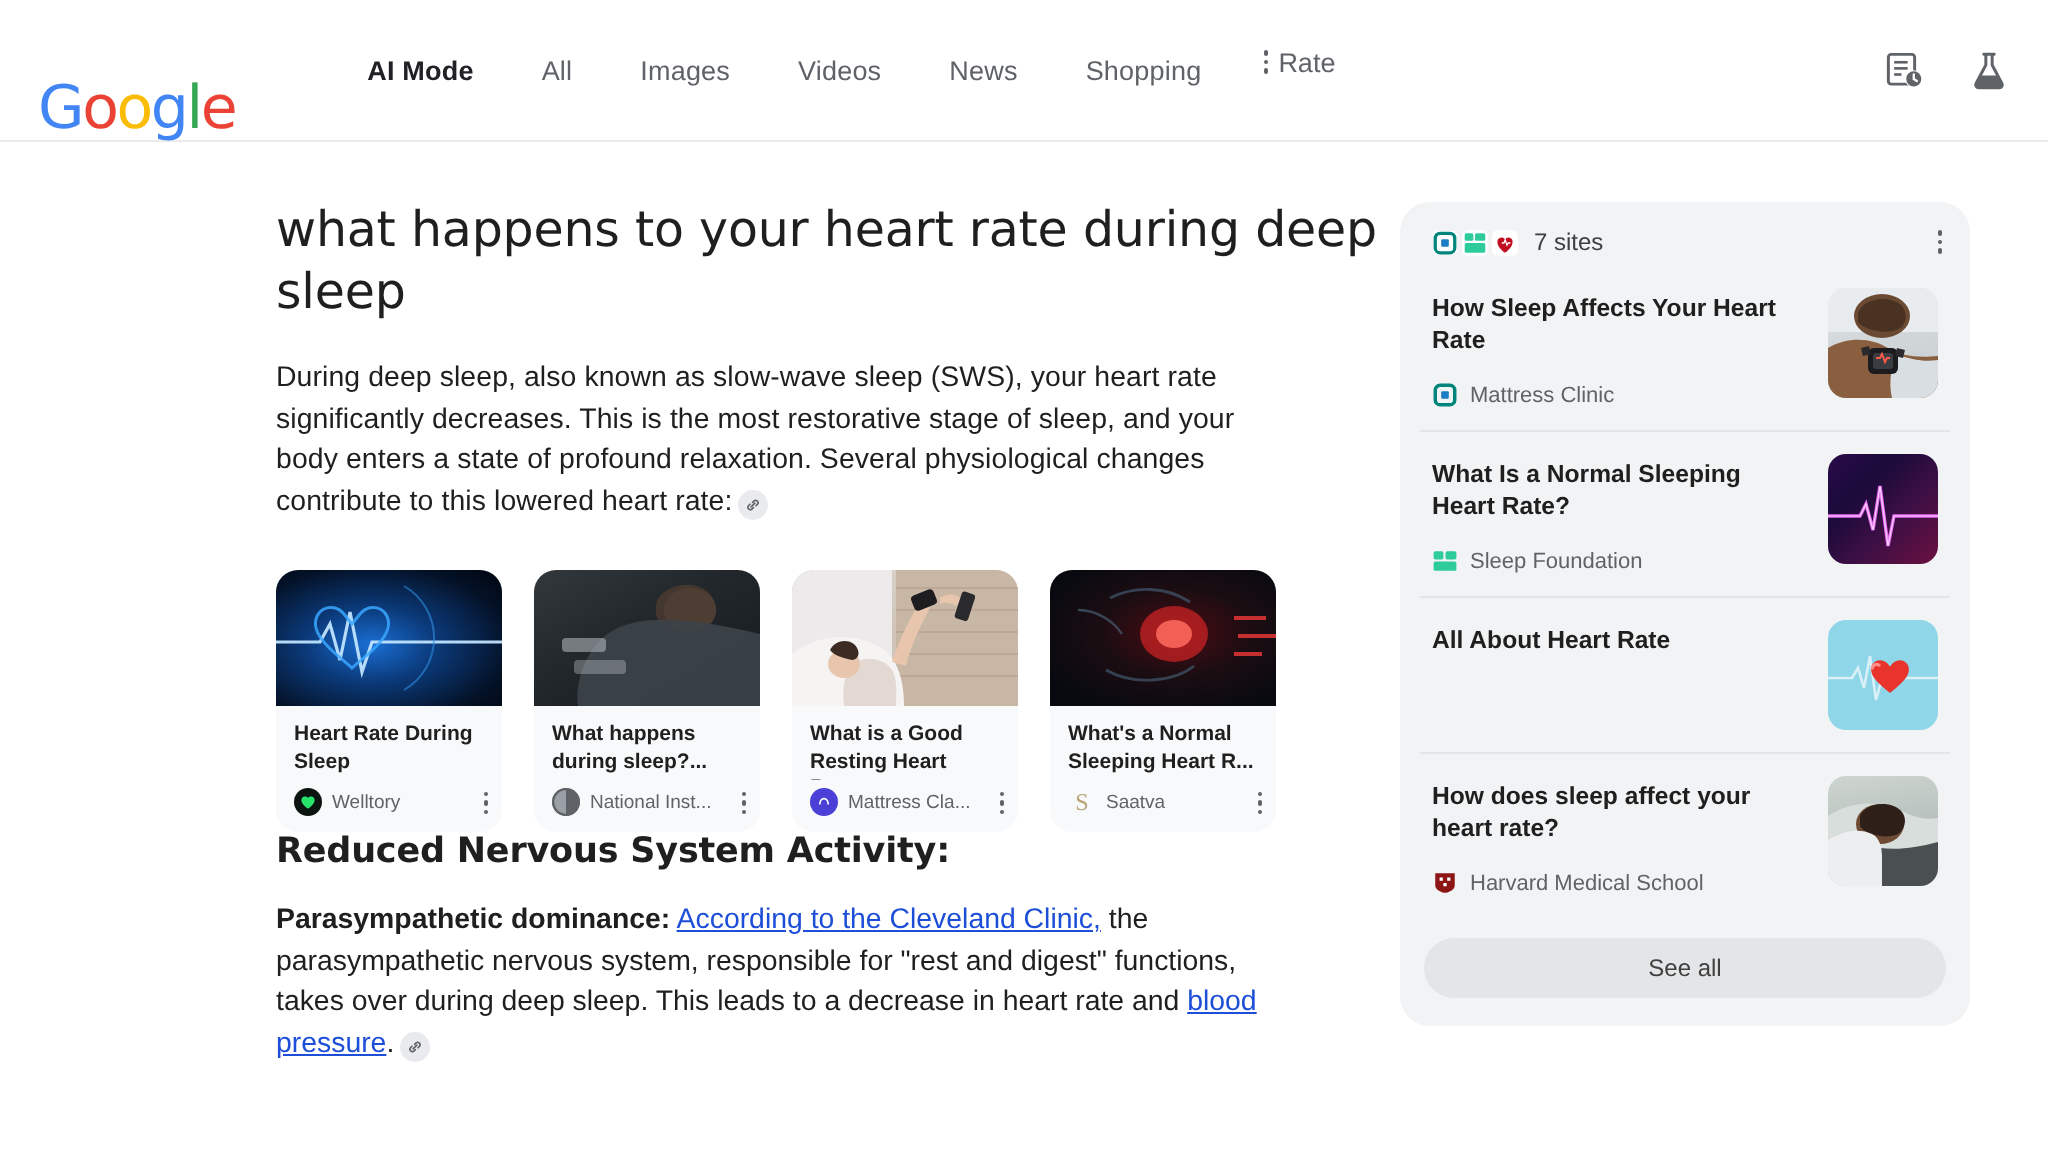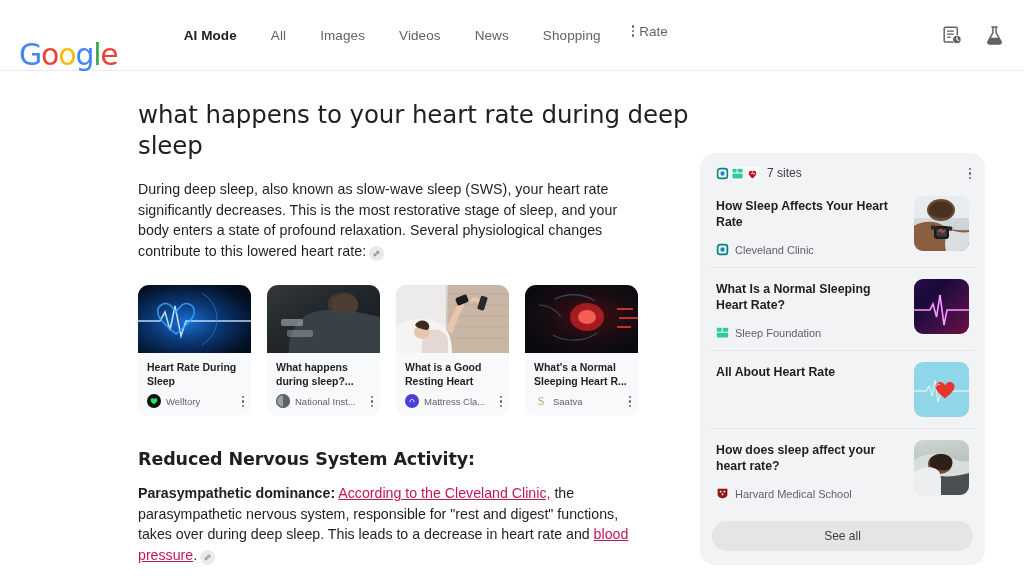--- a/index.html
+++ b/index.html
@@ -75,21 +75,21 @@
     position: absolute;
     right: 16px;
     top: 0; bottom: 0;
     display: flex;
     align-items: center;
     gap: 14px;
   }
   .hicon { width: 28px; height: 28px; display: flex; align-items: center; justify-content: center; cursor: pointer; }
 
   
-  .body-wrap { display: flex; align-items: flex-end; }
+  .body-wrap { display: flex; align-items: flex-start; }
   .main-col { width: 700px; padding-left: 138px; padding-top: 29px; }
   .side-col { padding-top: 30px; }
 
   h1.query {
     font-size: 24.5px;
     font-weight: 400;
     color: #1f1f1f;
     letter-spacing: -0.1px;
     font-family: "DejaVu Sans", sans-serif;
     line-height: 1.25;
@@ -153,33 +153,32 @@
     white-space: nowrap; overflow: hidden; text-overflow: clip;
     flex: 1 1 auto;
   }
   .card-kebab { margin-left: auto; flex: 0 0 auto; }
 
   
   h2.sec {
     font-size: 17.5px;
     font-weight: 700;
     color: #1f1f1f;
-    margin-top: 33px;
     letter-spacing: -0.1px;
     font-family: "DejaVu Sans", sans-serif;
   }
   .sec-body {
     margin-top: 14px;
     font-size: 14.2px;
     line-height: 20.5px;
     color: #1f1f1f;
     max-width: 505px;
   }
   .bold-lead { font-weight: 700; }
-  a.ilink { color: #be185d; text-decoration: underline; cursor: pointer; }
+  a.ilink { color: #1d4ed8; text-decoration: underline; cursor: pointer; }
 
   
   .panel {
     width: 285px;
     background: #f1f3f4;
     border-radius: 15px;
     padding: 0 0 12px 0;
     margin-left: 0;
   }
   .panel-head {
@@ -464,21 +463,21 @@
         <div class="src-item">
           <div class="src-text">
             <div class="src-title">How Sleep Affects Your Heart Rate</div>
             <div class="src-meta">
               <span class="fav-sm">
                 <svg width="13" height="13" viewBox="0 0 24 24">
                     <path d="M3 7.5A4.5 4.5 0 017.5 3h9A4.5 4.5 0 0121 7.5v9a4.5 4.5 0 01-4.5 4.5h-9A4.5 4.5 0 013 16.5v-9z" fill="none" stroke="#00857d" stroke-width="3.2"></path>
                     <rect x="8.5" y="8.5" width="7" height="7" rx="1" fill="#1c7cc4"></rect>
                   </svg>
               </span>
-              <span class="src-meta-name">Cleveland Clinic</span>
+              <span class="src-meta-name">Mattress Clinic</span>
             </div>
           </div>
           <div class="thumb">
             <div class="art" style="background:linear-gradient(165deg,#e7eaec 0%,#d3d8da 40%,#c6cdd0 100%);"></div>
             <svg class="art" viewBox="0 0 55 55" preserveAspectRatio="none">
               <rect x="0" y="0" width="55" height="22" fill="#e9ecee"></rect>
               <ellipse cx="27" cy="14" rx="14" ry="11" fill="#6b4a34"></ellipse>
               <path d="M15 13c2-8 16-10 22-4 3 4 2 9-1 11-6 4-18 1-21-3z" fill="#4a3222"></path>
               <path d="M0 30c10-6 22-5 30 0 7 4 14 5 25 4v21H0z" fill="#8a5f40"></path>
               <path d="M34 33c8 3 14 4 21 3v19H32c-2-8 0-17 2-22z" fill="#d9dee2"></path>

